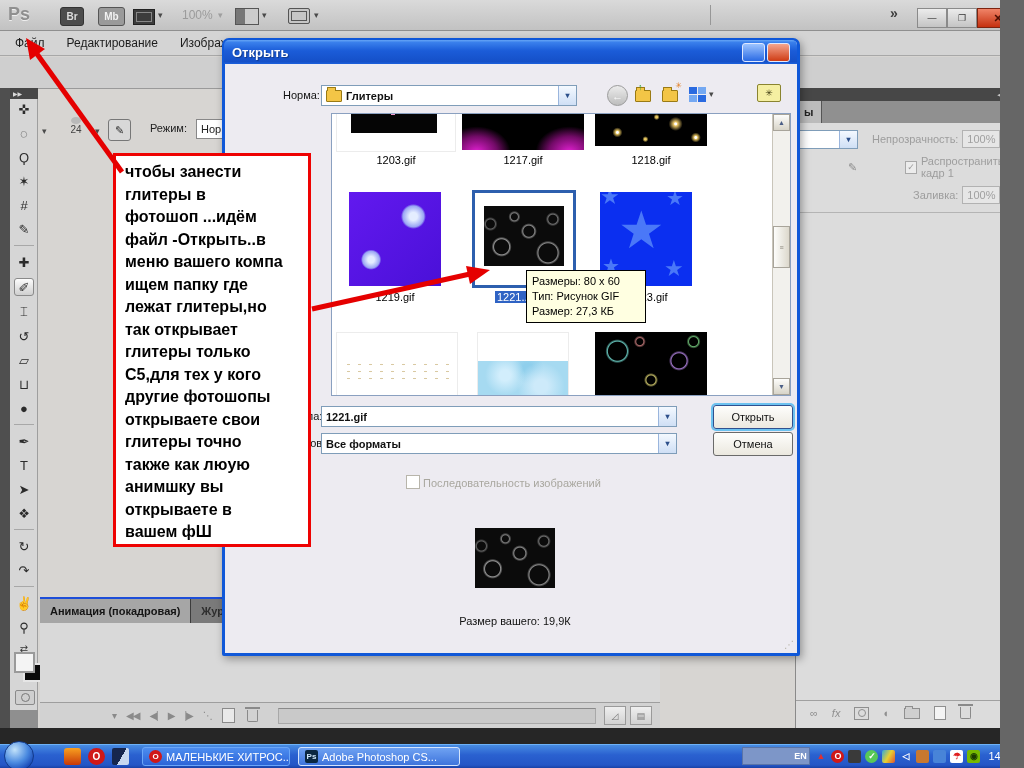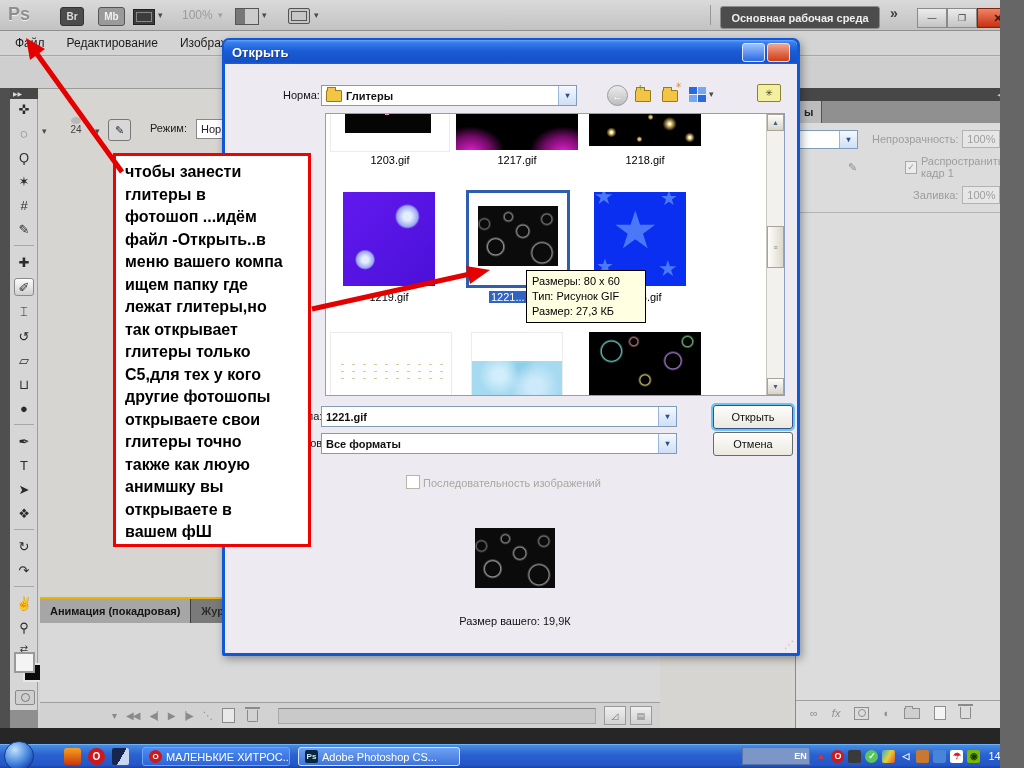--- a/index.html
+++ b/index.html
@@ -61,21 +61,21 @@
   #swap{font-size:10px;color:#333;}
   #swatches{left:14px;top:652px;width:26px;height:30px;}
   #fg{left:0;top:0;width:17px;height:17px;background:#f4f4f4;border:2px solid #9a9a9a;z-index:2;}
   #bg{left:9px;top:11px;width:15px;height:15px;background:#0a0a0a;border:2px solid #e6e6e6;z-index:1;}
   #qmask{left:15px;top:690px;width:18px;height:13px;border:1px solid #8a8a8a;border-radius:2px;
          background:#cfcfcf;display:flex;align-items:center;justify-content:center;}
   #qmask i{width:7px;height:7px;border:1px solid #777;border-radius:50%;}
   #tbfoot{left:10px;top:710px;width:28px;height:18px;background:#8f8f8f;}
   #botchrome{left:0;top:728px;width:1024px;height:16px;background:#262626;}
   
-  #anim{left:40px;top:597px;width:620px;height:131px;background:#eab308;z-index:2;}
+  #anim{left:40px;top:597px;width:620px;height:131px;background:#1d4ed8;z-index:2;}
   #animtabs{left:0;top:2px;width:620px;height:24px;display:flex;}
   .atab{height:24px;display:flex;align-items:center;padding:0 10px;font-size:11px;font-weight:bold;}
   .atab.on{background:#a6a6a6;color:#141414;border-right:1px solid #3c3c3c;}
   .atab.off{background:#7a7a7a;color:#2e2e2e;}
   #animbody{left:0;top:26px;width:620px;height:79px;background:#d9d9d9;}
   #animctl{left:0;top:105px;width:620px;height:26px;background:#d2d2d2;border-top:1px solid #9e9e9e;
            display:flex;align-items:center;box-sizing:border-box;}
   .actl{color:#8a8a8a;font-size:10px;margin-right:10px;letter-spacing:-1px;}
   .atrack{flex:1;height:14px;margin:0 8px;background:#c9c9c9;border:1px solid #a8a8a8;border-top-color:#8a8a8a;}
   .abtn{width:20px;height:17px;border:1px solid #9a9a9a;background:linear-gradient(#efefef,#d2d2d2);
@@ -133,21 +133,21 @@
                    border:1px solid #9a7a14;border-bottom:none;border-radius:1px 1px 0 0;}
   .navic{display:flex;align-items:center;justify-content:center;}
   #navback{width:19px;height:19px;border-radius:50%;background:linear-gradient(#ececec,#bdbdbd);
            border:1px solid #9a9a9a;color:#fcfcfc;font-size:11px;font-weight:bold;}
   .tinyup{position:absolute;left:3px;top:-6px;font-size:9px;font-weight:bold;color:#2f9e2f;}
   .tinystar{position:absolute;right:-4px;top:-7px;font-size:8px;color:#e07818;}
   #viewsic{width:8px;height:7px;background:#2a6ae0;
            box-shadow:9px 0 0 #74a8f2,0 8px 0 #74a8f2,9px 8px 0 #2a6ae0;}
   #favfolder{width:22px;height:16px;background:#f5efa2;border:1px solid #8a8430;border-radius:2px;
              display:flex;align-items:center;justify-content:center;font-size:9px;color:#3c3810;}
-  #flist{left:100px;top:72px;width:460px;height:283px;background:#fff;border:1px solid #8aa0c0;
+  #flist{left:106px;top:72px;width:460px;height:283px;background:#fff;border:1px solid #8aa0c0;
          box-sizing:border-box;overflow:hidden;}
   .fname{position:absolute;font-size:11px;color:#000;text-align:center;}
   .fnsel{background:#2f63c4;color:#fff;padding:0 2px;}
   .thumbcard{position:absolute;background:#fff;border:1px solid #ececec;}
   
   .t1203{background:#fff;}
   .t1203 .bar{position:absolute;left:14px;top:0px;width:86px;height:26px;background:#050505;}
   .t1203 .pink{position:absolute;left:54px;top:2px;width:4px;height:6px;background:#f49ad0;}
   .t1217{background:#000;
     background-image:radial-gradient(ellipse 45px 34px at 12% 105%,#e020d0 0%,rgba(210,20,190,.55) 45%,transparent 75%),
@@ -244,21 +244,20 @@
     <div class="abs appbtn" id="mb">Mb</div>
     <div class="abs film"></div>
     <div class="abs caret" style="left:158px;top:10px;">▾</div>
     <div class="abs" id="zoomlvl" style="left:182px;top:8px;">100%</div>
     <div class="abs gcaret" style="left:218px;top:10px;">▾</div>
     <div class="abs layic" style="left:235px;top:8px;"></div>
     <div class="abs caret" style="left:262px;top:10px;">▾</div>
     <div class="abs scrnic" style="left:288px;top:8px;"></div>
     <div class="abs caret" style="left:314px;top:10px;">▾</div>
     <div class="abs vsep" style="left:710px;top:5px;"></div>
-    <div class="abs" id="wsbtn">Основная рабочая среда</div>
     <div class="abs" id="ovfl">»</div>
     <div class="abs winbtn" id="wmin">—</div>
     <div class="abs winbtn" id="wres">❐</div>
     <div class="abs winbtn" id="wcls">✕</div>
   </div>
 
   <div class="abs" id="menubar">
     <span class="mitem">Файл</span>
     <span class="mitem">Редактирование</span>
     <span class="mitem">Изображе</span>

